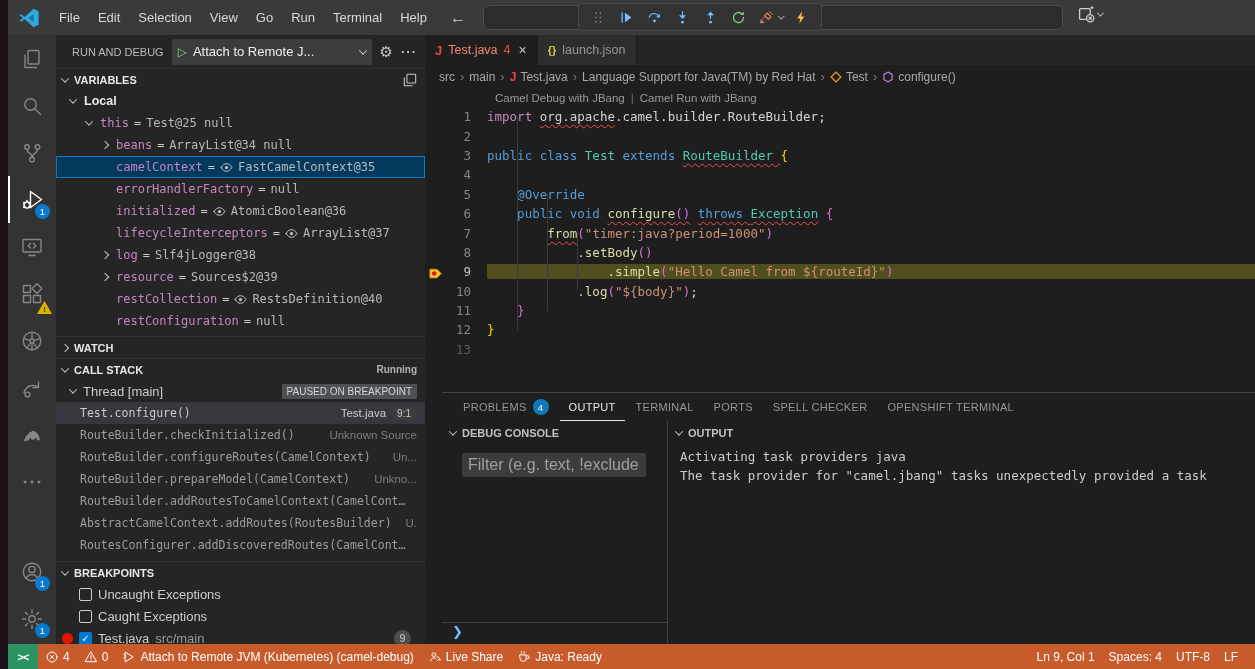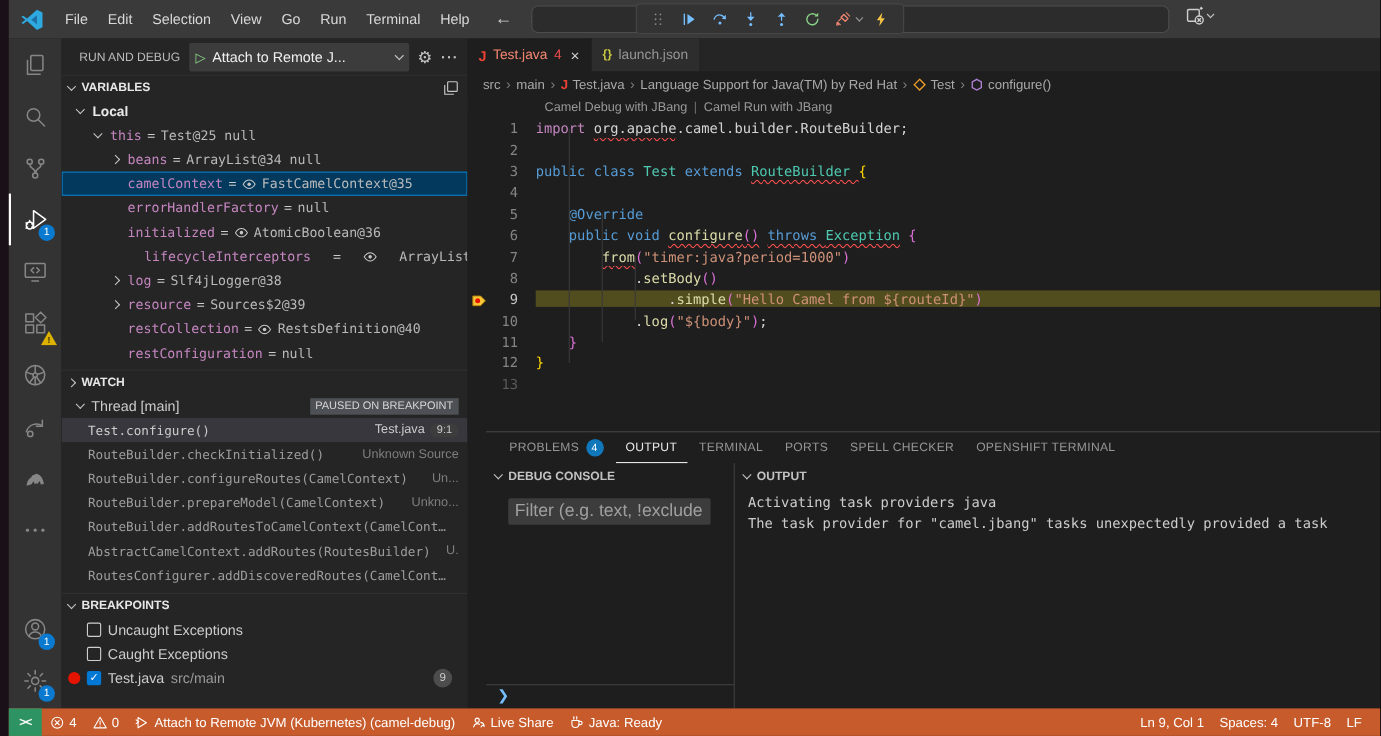--- a/index.html
+++ b/index.html
@@ -369,21 +369,21 @@
           <span class="var-name">initialized</span>
           <span class="var-eq">=</span>
           <span style="color: rgb(197, 197, 197); display: flex; margin-right: 5px;">
             <svg width="13" height="13" viewBox="0 0 24 24" fill="none" stroke="currentColor" stroke-width="1.8" stroke-linecap="round" stroke-linejoin="round">
               <path d="M2 12c2.8-4.7 6.1-7 10-7s7.2 2.3 10 7c-2.8 4.7-6.1 7-10 7s-7.2-2.3-10-7z"></path>
               <circle cx="12" cy="12" r="3" fill="currentColor" stroke="none"></circle>
             </svg>
           </span>
           <span class="var-val">AtomicBoolean@36</span>
         </div>
-        <div class="var-row" style="padding-left: 46px; gap: 15px;">
+        <div class="var-row" style="padding-left: 46px;">
           <span style="width: 14px; flex: 0 0 auto;"></span>
           <span class="var-name">lifecycleInterceptors</span>
           <span class="var-eq">=</span>
           <span style="color: rgb(197, 197, 197); display: flex; margin-right: 5px;">
             <svg width="13" height="13" viewBox="0 0 24 24" fill="none" stroke="currentColor" stroke-width="1.8" stroke-linecap="round" stroke-linejoin="round">
               <path d="M2 12c2.8-4.7 6.1-7 10-7s7.2 2.3 10 7c-2.8 4.7-6.1 7-10 7s-7.2-2.3-10-7z"></path>
               <circle cx="12" cy="12" r="3" fill="currentColor" stroke="none"></circle>
             </svg>
           </span>
           <span class="var-val">ArrayList@37</span>
@@ -415,20 +415,25 @@
         <div class="var-row" style="padding-left: 46px;">
           <span style="width: 14px; flex: 0 0 auto;"></span>
           <span class="var-name">restConfiguration</span>
           <span class="var-eq">=</span>
           <span class="var-val">null</span>
         </div>
       </div>
     <div class="sec-header" style="margin-top:4px;">
       <span class="chev right"></span>
       <span>WATCH</span>
+    </div>
+    <div class="sec-header">
+      <span class="chev down"></span>
+      <span>CALL STACK</span>
+      <span style="margin-left:auto;font-size:10px;color:#b3b3b3;">Running</span>
     </div>
     <div class="var-row" style="padding-left:14px;font-family:'Liberation Sans',sans-serif;font-size:13px;">
       <span class="chev down" style="margin-right:7px;"></span>
       <span>Thread [main]</span>
       <span style="margin-left:auto;margin-right:8px;background:#4d5156;color:#d6d6d6;font-size:10px;padding:2px 5px;">PAUSED ON BREAKPOINT</span>
     </div>
     <div id="frames">
         <div class="frame-row" style="background: rgb(55, 55, 61);">
           <span class="frame-name" style="color: rgb(204, 204, 204);">Test.configure()</span>
           <span class="frame-right">

